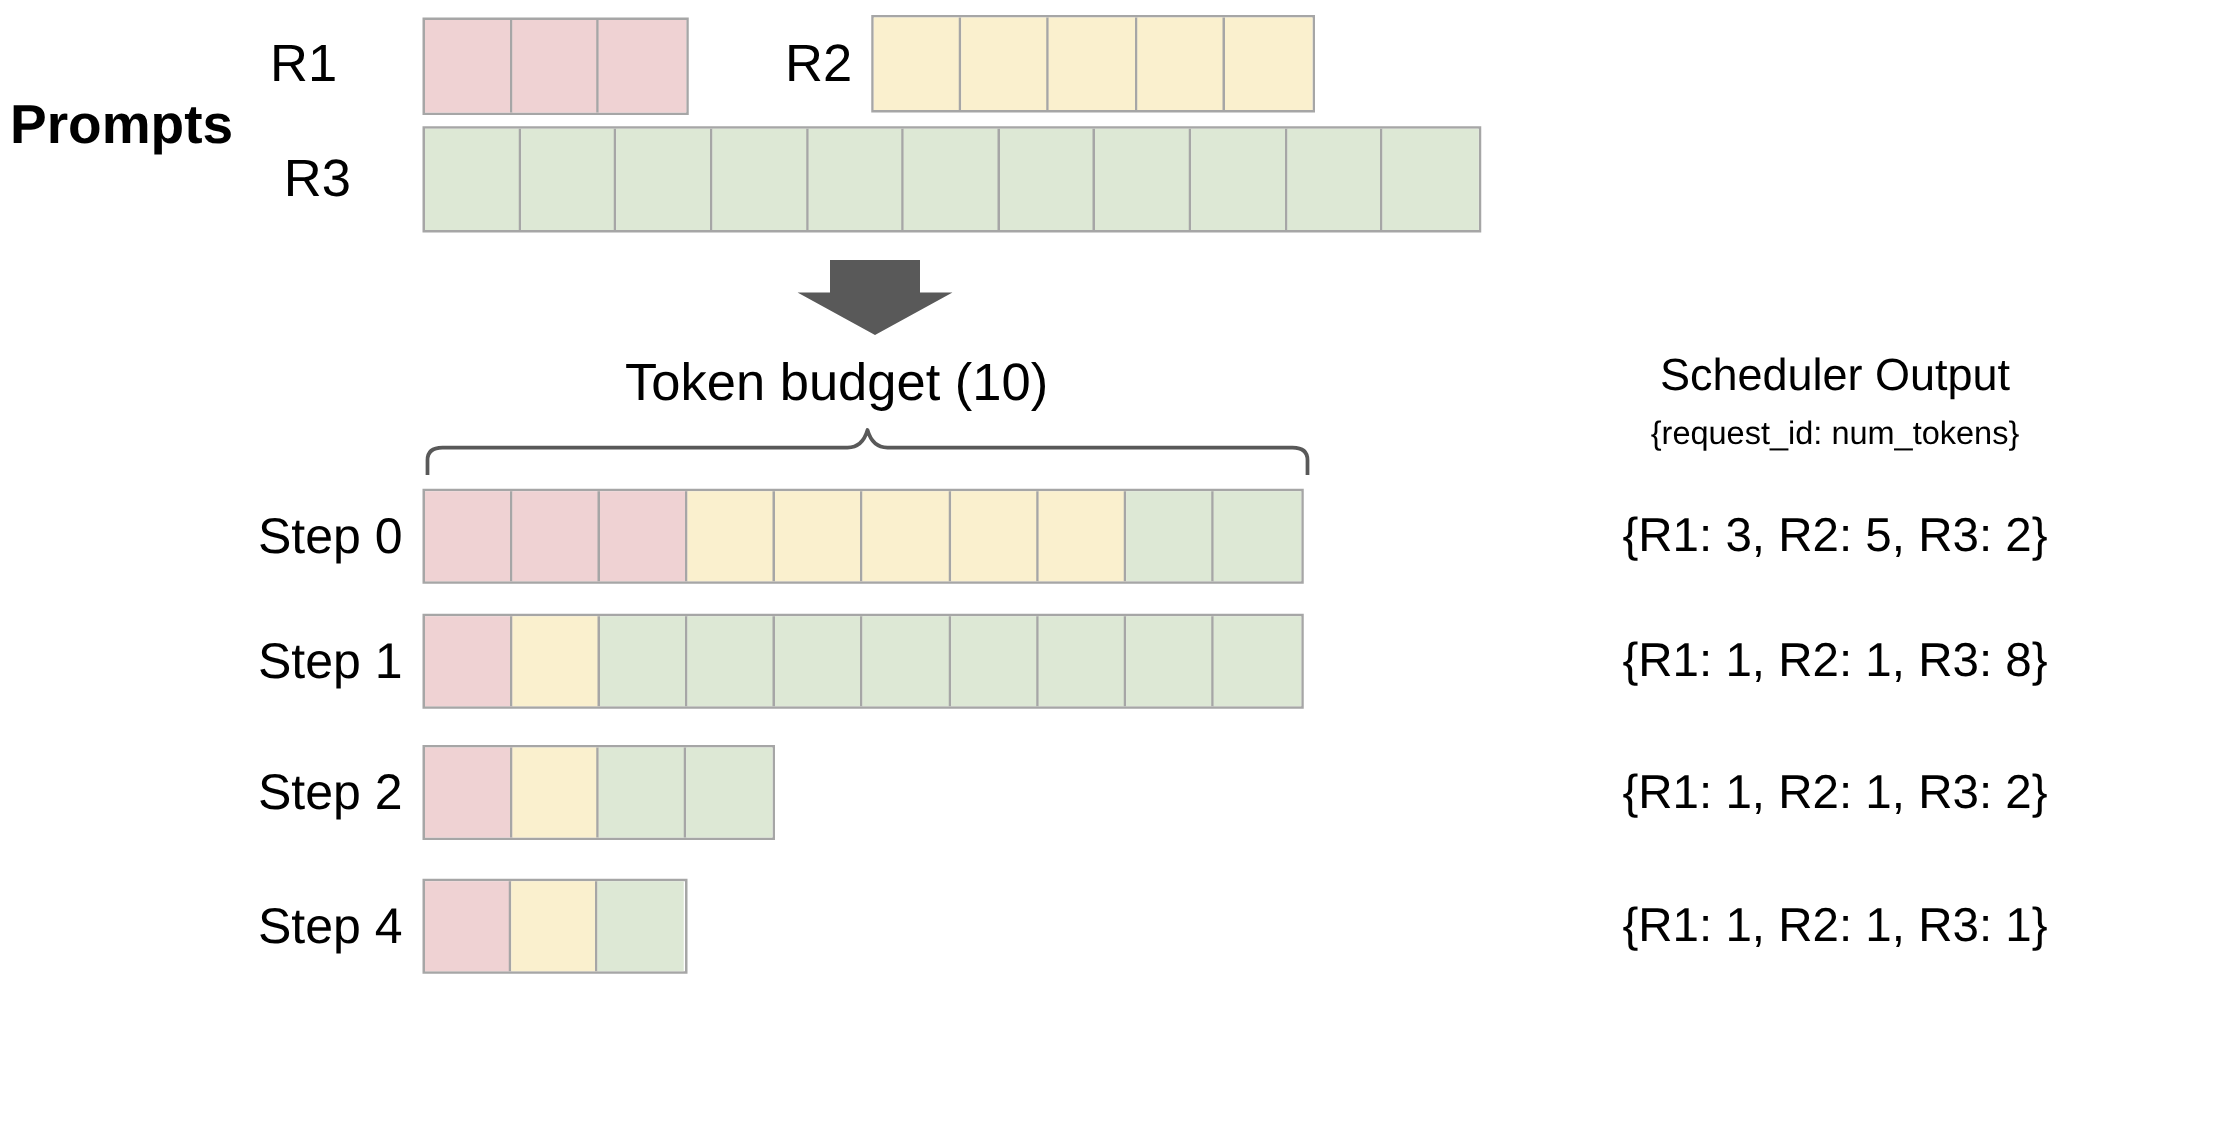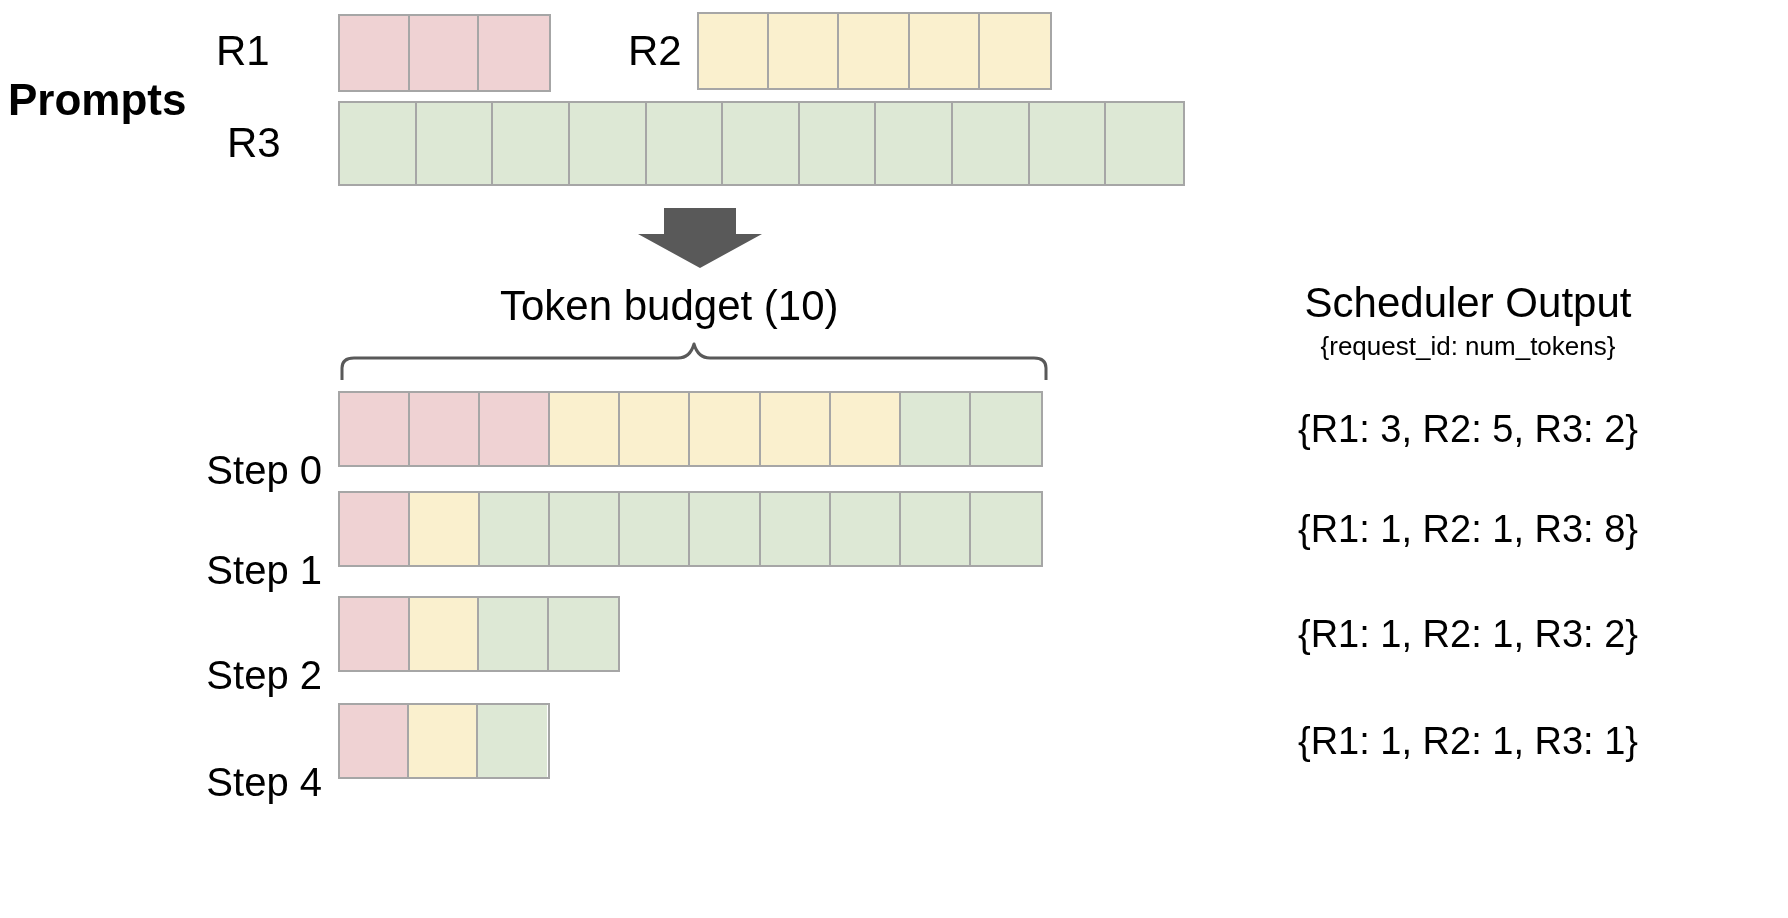--- a/index.html
+++ b/index.html
@@ -43,39 +43,38 @@
   }
   .lbl-prompts {
     font-size: 44px;
   }
   .lbl-rid {
     font-size: 42px;
     text-align: right;
   }
   .lbl-step {
     font-size: 40px;
-    margin-top: 41px;
   }
 
   
   .arrow-wrap { position: absolute; }
 
   
   .budget-title {
     position: absolute;
     font-size: 42px;
     white-space: nowrap;
     line-height: 1;
   }
   .brace-wrap { position: absolute; }
 
   
   .sched-title {
     position: absolute;
-    font-size: 42px;
+    font-size: 36px;
     white-space: nowrap;
     line-height: 1;
     text-align: center;
   }
   .sched-sub {
     position: absolute;
     font-size: 26px;
     white-space: nowrap;
     line-height: 1;
     text-align: center;

